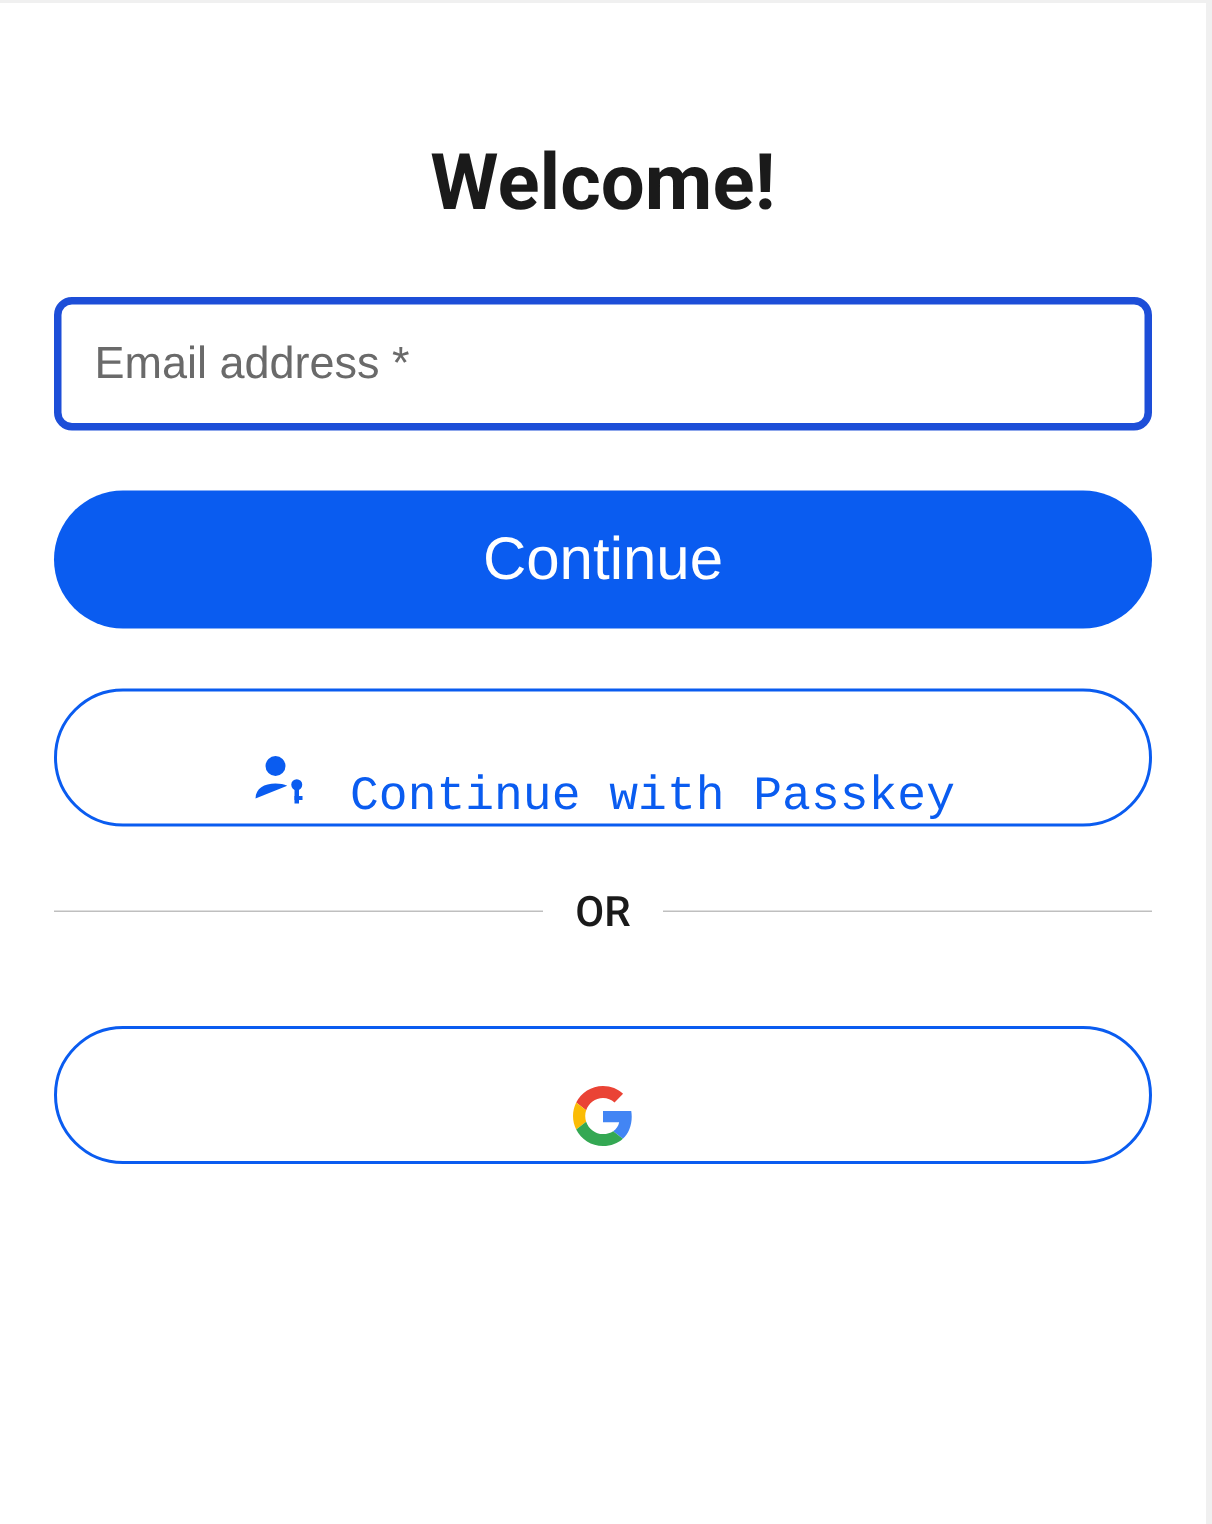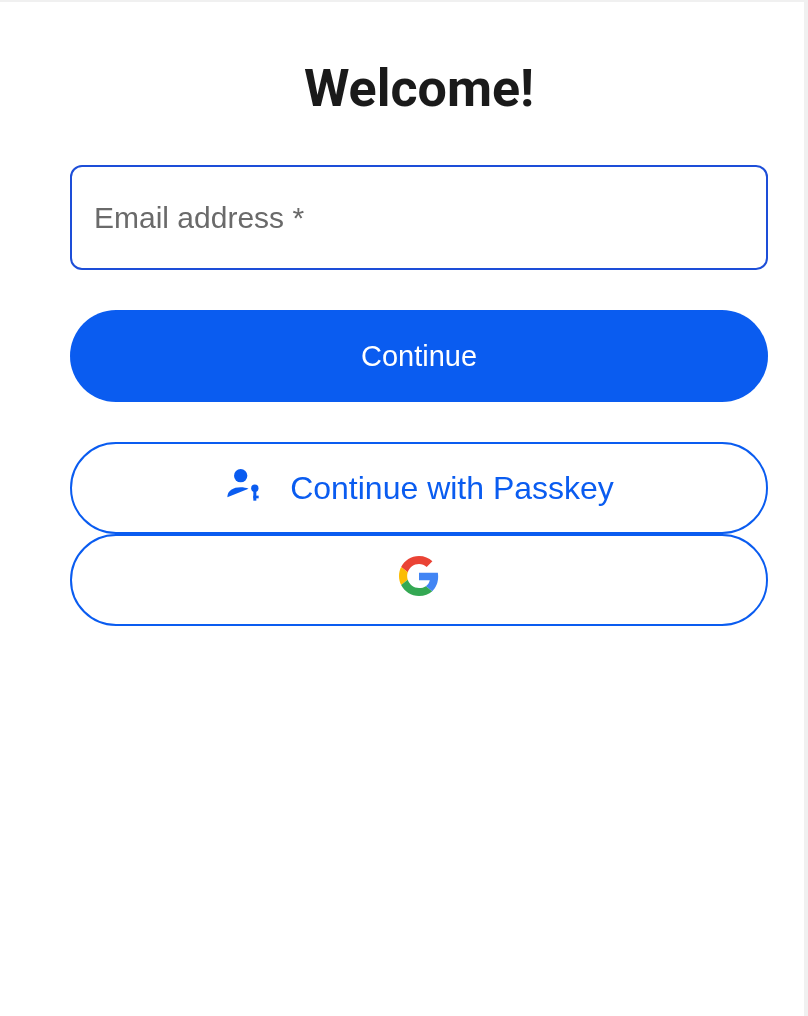--- a/index.html
+++ b/index.html
@@ -12,39 +12,38 @@
       font-family: -apple-system, BlinkMacSystemFont, "Segoe UI", Roboto, Helvetica, Arial, sans-serif;
       background: #ffffff;
       width: 808px;
       height: 1016px;
       overflow: hidden;
       border-top: 2px solid #f0f0f0;
       border-right: 4px solid #f0f0f0;
     }
 
     .container {
-      padding: 56px 36px 36px 36px;
+      padding: 89px 36px 36px 36px;
       display: flex;
       flex-direction: column;
       align-items: center;
-      margin-left: 34px;
     }
 
     .title {
       font-size: 52px;
       font-weight: 700;
       color: #1a1a1a;
       margin-bottom: 46px;
       text-align: center;
     }
 
     .email-input {
       width: 100%;
-      height: 105px;
-      border: 2px solid #1d4ed8;
+      height: 89px;
+      border: 5px solid #1d4ed8;
       border-radius: 12px;
       font-size: 30px;
       padding: 0 22px;
       color: #701a75;
       outline: none;
       margin-bottom: 40px;
     }
 
     .email-input::placeholder {
       color: #6a6a6a;
@@ -64,40 +63,41 @@
       text-decoration: none;
     }
 
     .btn-primary {
       width: 100%;
       height: 92px;
       border: none;
       border-radius: 46px;
       background: #0a5cf0;
       color: #ffffff;
-      font-size: 29px;
+      font-size: 40px;
       font-weight: 500;
       cursor: pointer;
       margin-bottom: 40px;
     }
 
     .btn-outline {
       width: 100%;
       height: 92px;
       border: 2px solid #0a5cf0;
       border-radius: 46px;
       background: #ffffff;
       color: #0a5cf0;
       font-size: 32px;
       font-weight: 500;
       cursor: pointer;
       display: flex;
-      align-items: center;
+      align-items: flex-end;
       justify-content: center;
       gap: 26px;
+      font-family: Liberation Mono, monospace;
     }
 
     .divider {
       width: 100%;
       display: flex;
       align-items: center;
       margin: 40px 0 60px 0;
     }
 
     .divider-line {
@@ -145,20 +145,25 @@
         <circle cx="10" cy="7" r="4"></circle>
         <path d="M2 20c0-4 3.5-6 8-6 1.8 0 3.4.3 4.7.9"></path>
         <circle cx="18.5" cy="14.5" r="2.2"></circle>
         <rect x="17.6" y="16" width="1.8" height="6"></rect>
         <rect x="17.6" y="19" width="3.2" height="1.6"></rect>
       </svg>
     </span>
     <span>Continue with Passkey</span>
   </button>
 
+  <div class="divider">
+    <div class="divider-line"></div>
+    <div class="divider-text">OR</div>
+    <div class="divider-line"></div>
+  </div>
 
   <button class="btn-outline">
     <span>
       <svg class="google-icon" viewBox="0 0 48 48">
         <path fill="#EA4335" d="M24 9.5c3.54 0 6.71 1.22 9.21 3.6l6.85-6.85C35.9 2.38 30.47 0 24 0 14.62 0 6.51 5.38 2.56 13.22l7.98 6.19C12.43 13.72 17.74 9.5 24 9.5z"></path>
         <path fill="#4285F4" d="M46.98 24.55c0-1.57-.15-3.09-.38-4.55H24v9.02h12.94c-.58 2.96-2.26 5.48-4.78 7.18l7.73 6c4.51-4.18 7.09-10.36 7.09-17.65z"></path>
         <path fill="#FBBC05" d="M10.53 28.59c-.48-1.45-.76-2.99-.76-4.59s.27-3.14.76-4.59l-7.98-6.19C.92 16.46 0 20.12 0 24c0 3.88.92 7.54 2.56 10.78l7.97-6.19z"></path>
         <path fill="#34A853" d="M24 48c6.48 0 11.93-2.13 15.89-5.81l-7.73-6c-2.15 1.45-4.92 2.3-8.16 2.3-6.26 0-11.57-4.22-13.47-9.91l-7.98 6.19C6.51 42.62 14.62 48 24 48z"></path>
       </svg>
     </span>

